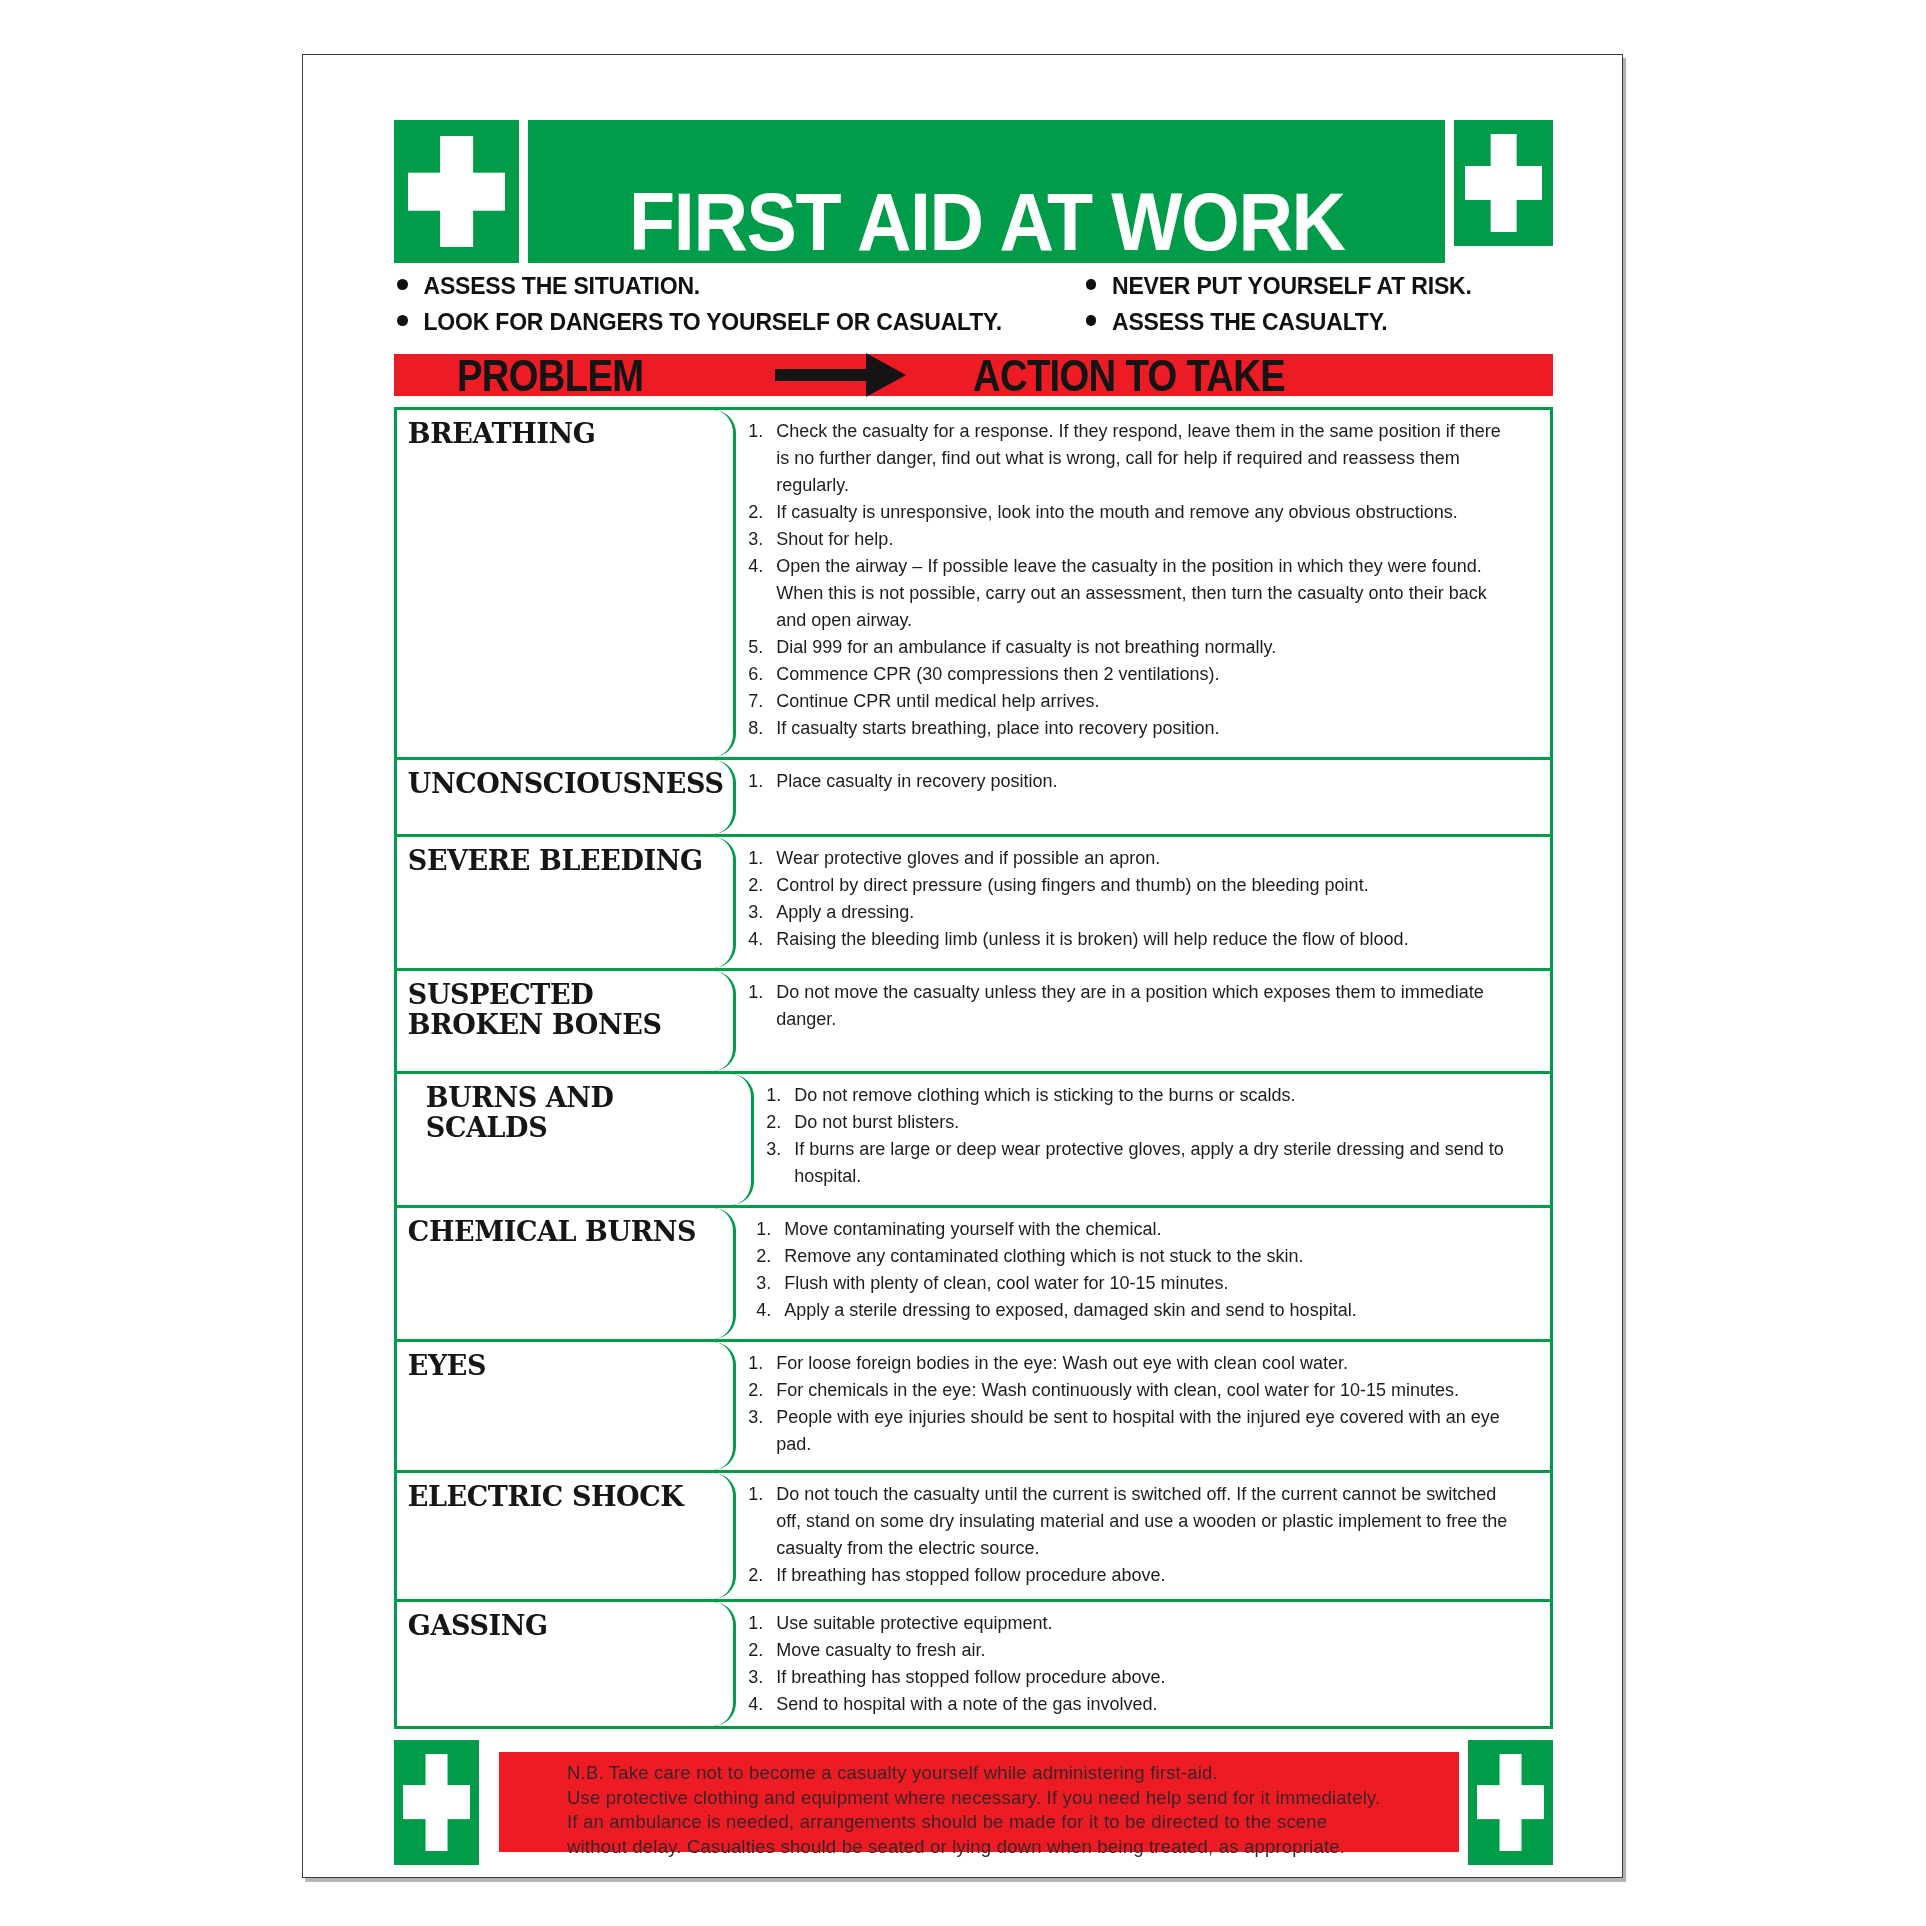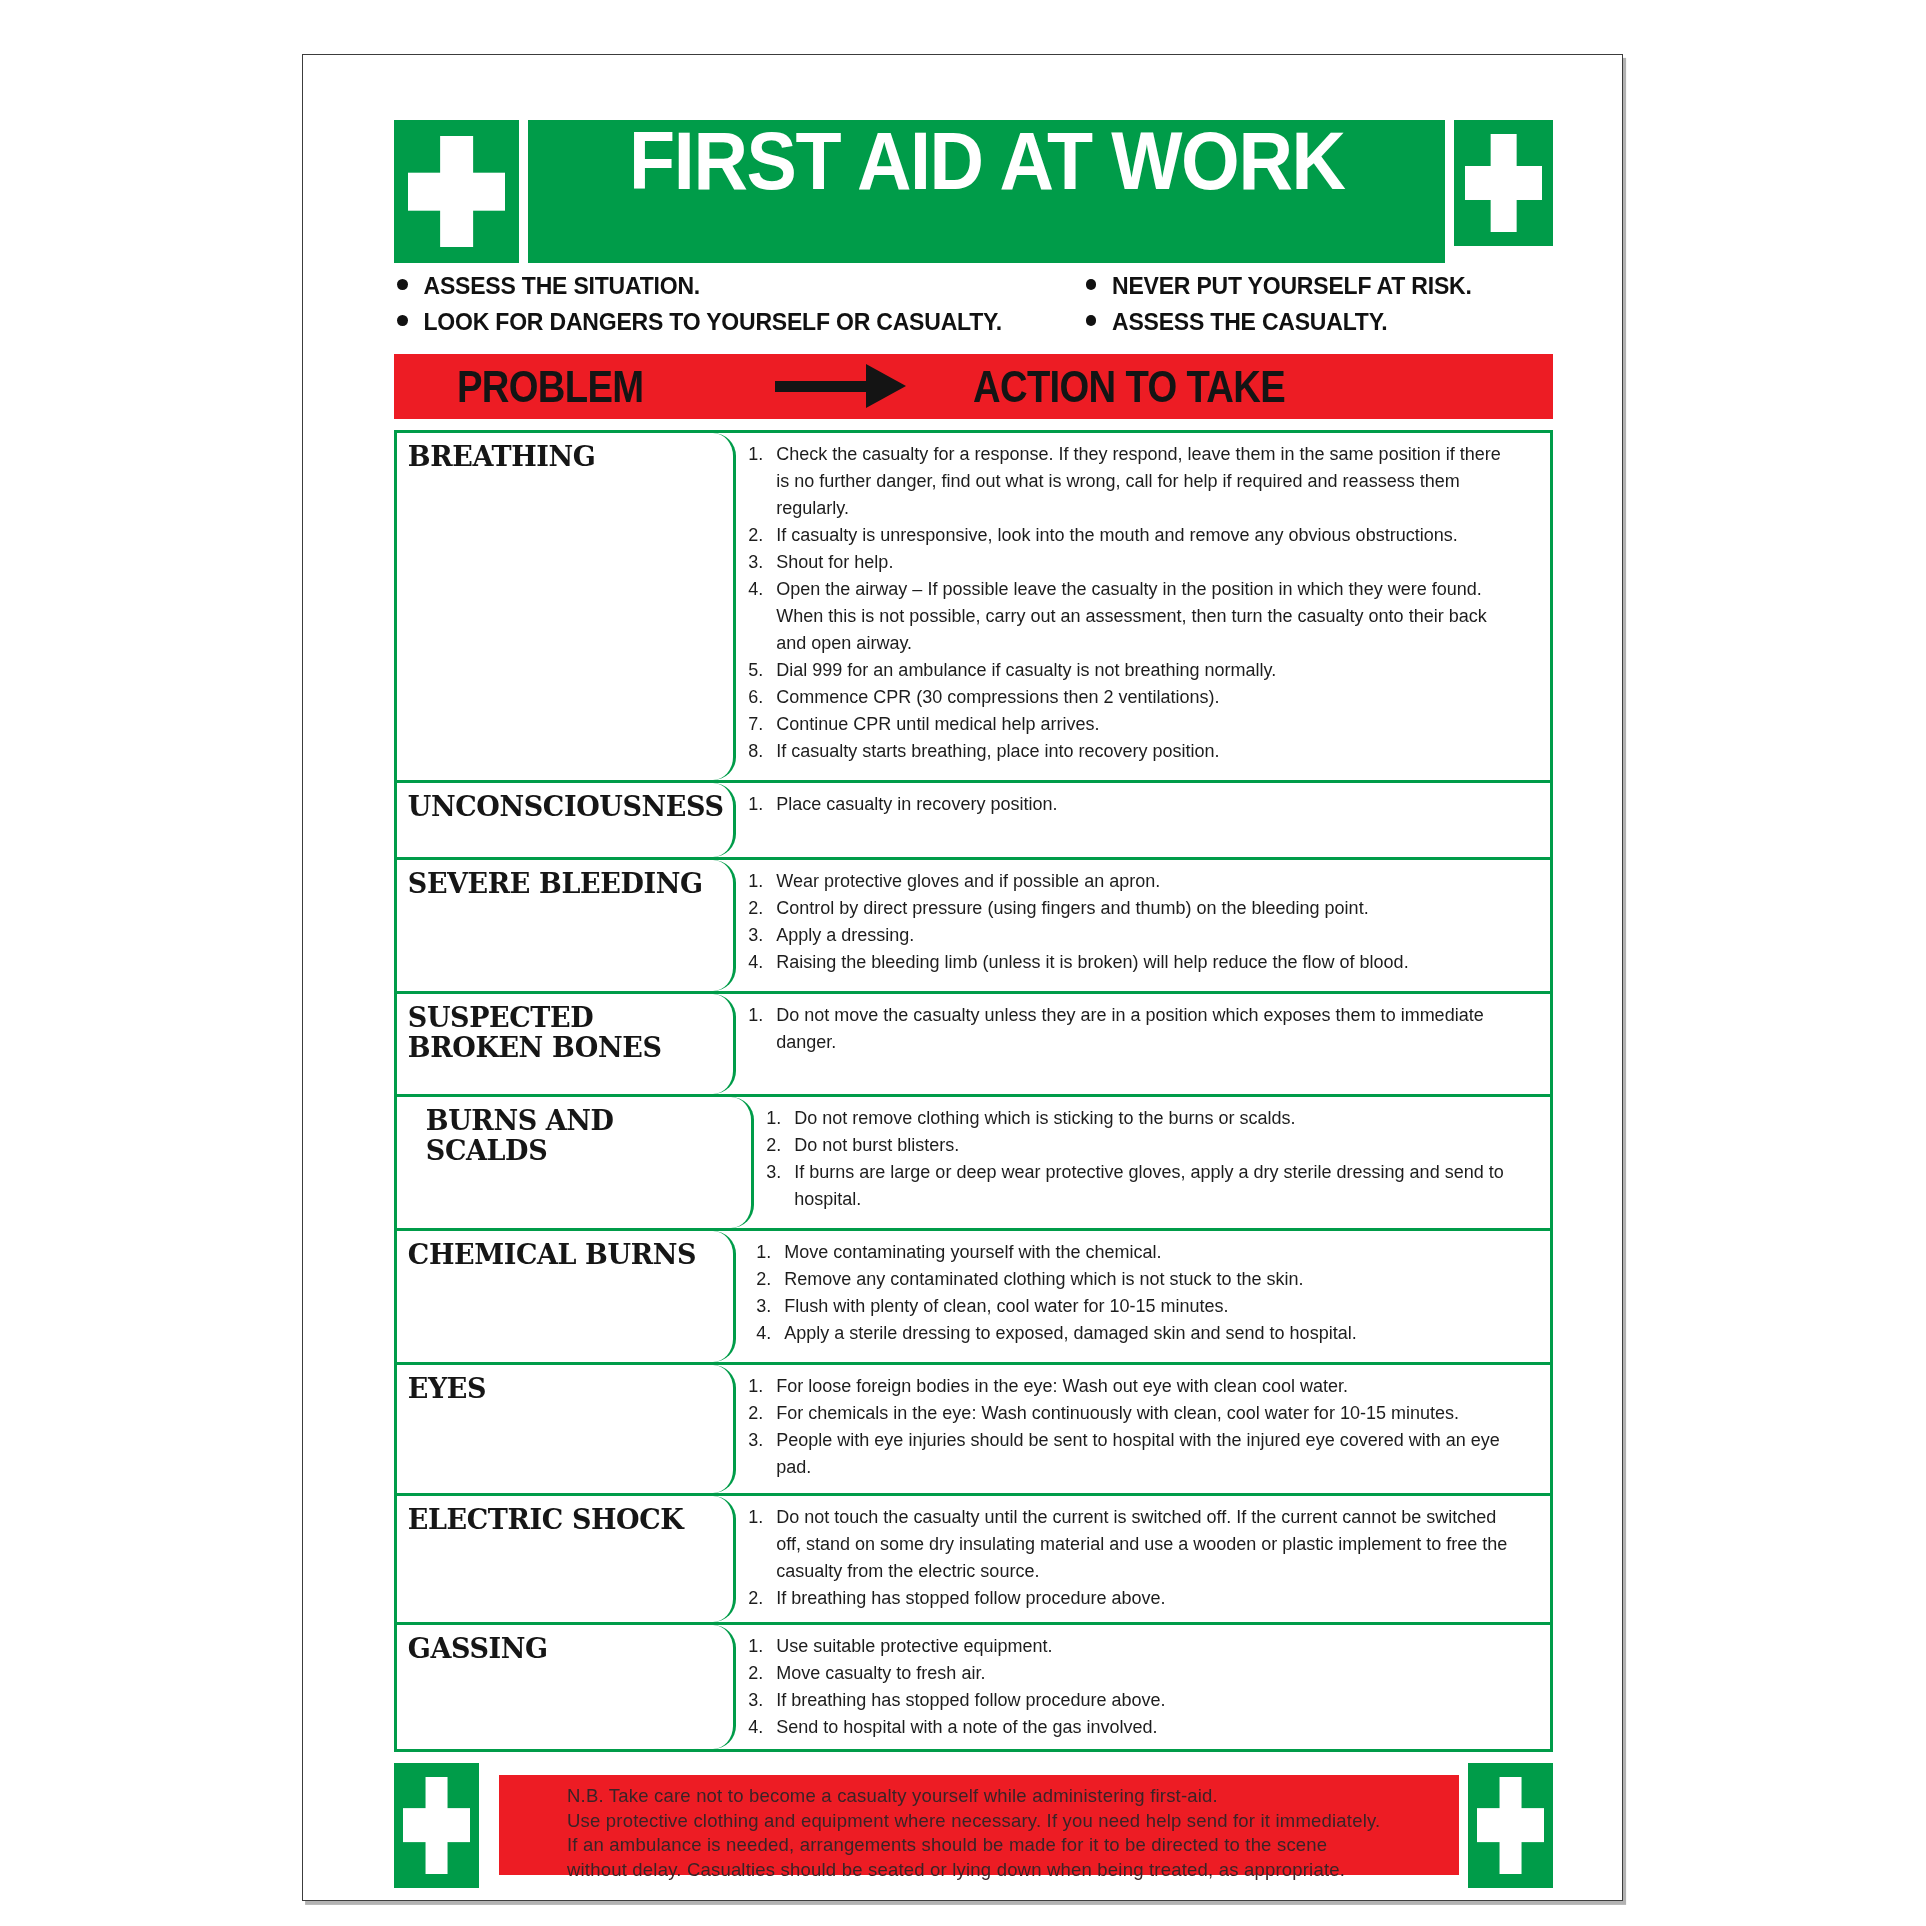--- a/index.html
+++ b/index.html
@@ -14,39 +14,39 @@
 
   
   .cross-tile{position:relative;background:var(--green);flex:0 0 auto;}
   .cross-tile::before{content:'';position:absolute;left:50%;top:11%;bottom:11%;width:27%;transform:translateX(-50%);background:#fff;}
   .cross-tile::after{content:'';position:absolute;top:50%;left:11%;right:11%;height:27%;transform:translateY(-50%);background:#fff;}
 
   
   .masthead{display:flex;gap:9.2px;height:143px;}
   .tile-left{width:125px;height:143px;}
   .tile-right{width:99px;height:126px;}
-  .title-band{flex:1;background:var(--green);display:flex;align-items:flex-start;justify-content:center;height:143px;}
+  .title-band{flex:1;background:var(--green);display:flex;align-items:flex-end;justify-content:center;height:143px;}
   .title{
     color:#ffffff;font-weight:bold;font-size:82px;letter-spacing:-1.5px;
     transform:scaleX(.92);white-space:nowrap;line-height:1;
   }
 
   
   .bullets{position:relative;margin-top:10.8px;height:74px;}
   .bullets ul{list-style:none;margin:0;padding:0;position:absolute;top:0;}
   .bullets ul.bl{left:1.5px;}
   .bullets ul.br{left:690px;}
   .bullets li{
     position:relative;padding-left:28px;margin-bottom:10.8px;
     font-weight:bold;font-size:23px;letter-spacing:-0.2px;line-height:1.1;color:#111;
   }
   .bullets li::before{content:'';position:absolute;left:1.5px;top:5.4px;width:10.8px;height:10.8px;border-radius:50%;background:#111;}
 
   
-  .banner{position:relative;margin-top:6.2px;height:65px;background:var(--red);}
+  .banner{position:relative;margin-top:6.2px;height:42px;background:var(--red);}
   .banner-problem,.banner-action{
     position:absolute;top:50%;transform:translateY(-50%) scaleX(.85);transform-origin:left center;
     font-weight:bold;font-size:45px;letter-spacing:-0.8px;color:#141414;white-space:nowrap;line-height:1;
   }
   .banner-problem{left:63px;}
   .banner-action{left:579px;}
   .banner-arrow{position:absolute;left:381px;top:50%;transform:translateY(-50%);display:flex;align-items:center;}
   .arrow-bar{width:91px;height:11.6px;background:#141414;}
   .arrow-head{width:0;height:0;border-left:40px solid #141414;border-top:22.3px solid transparent;border-bottom:22.3px solid transparent;}
 

